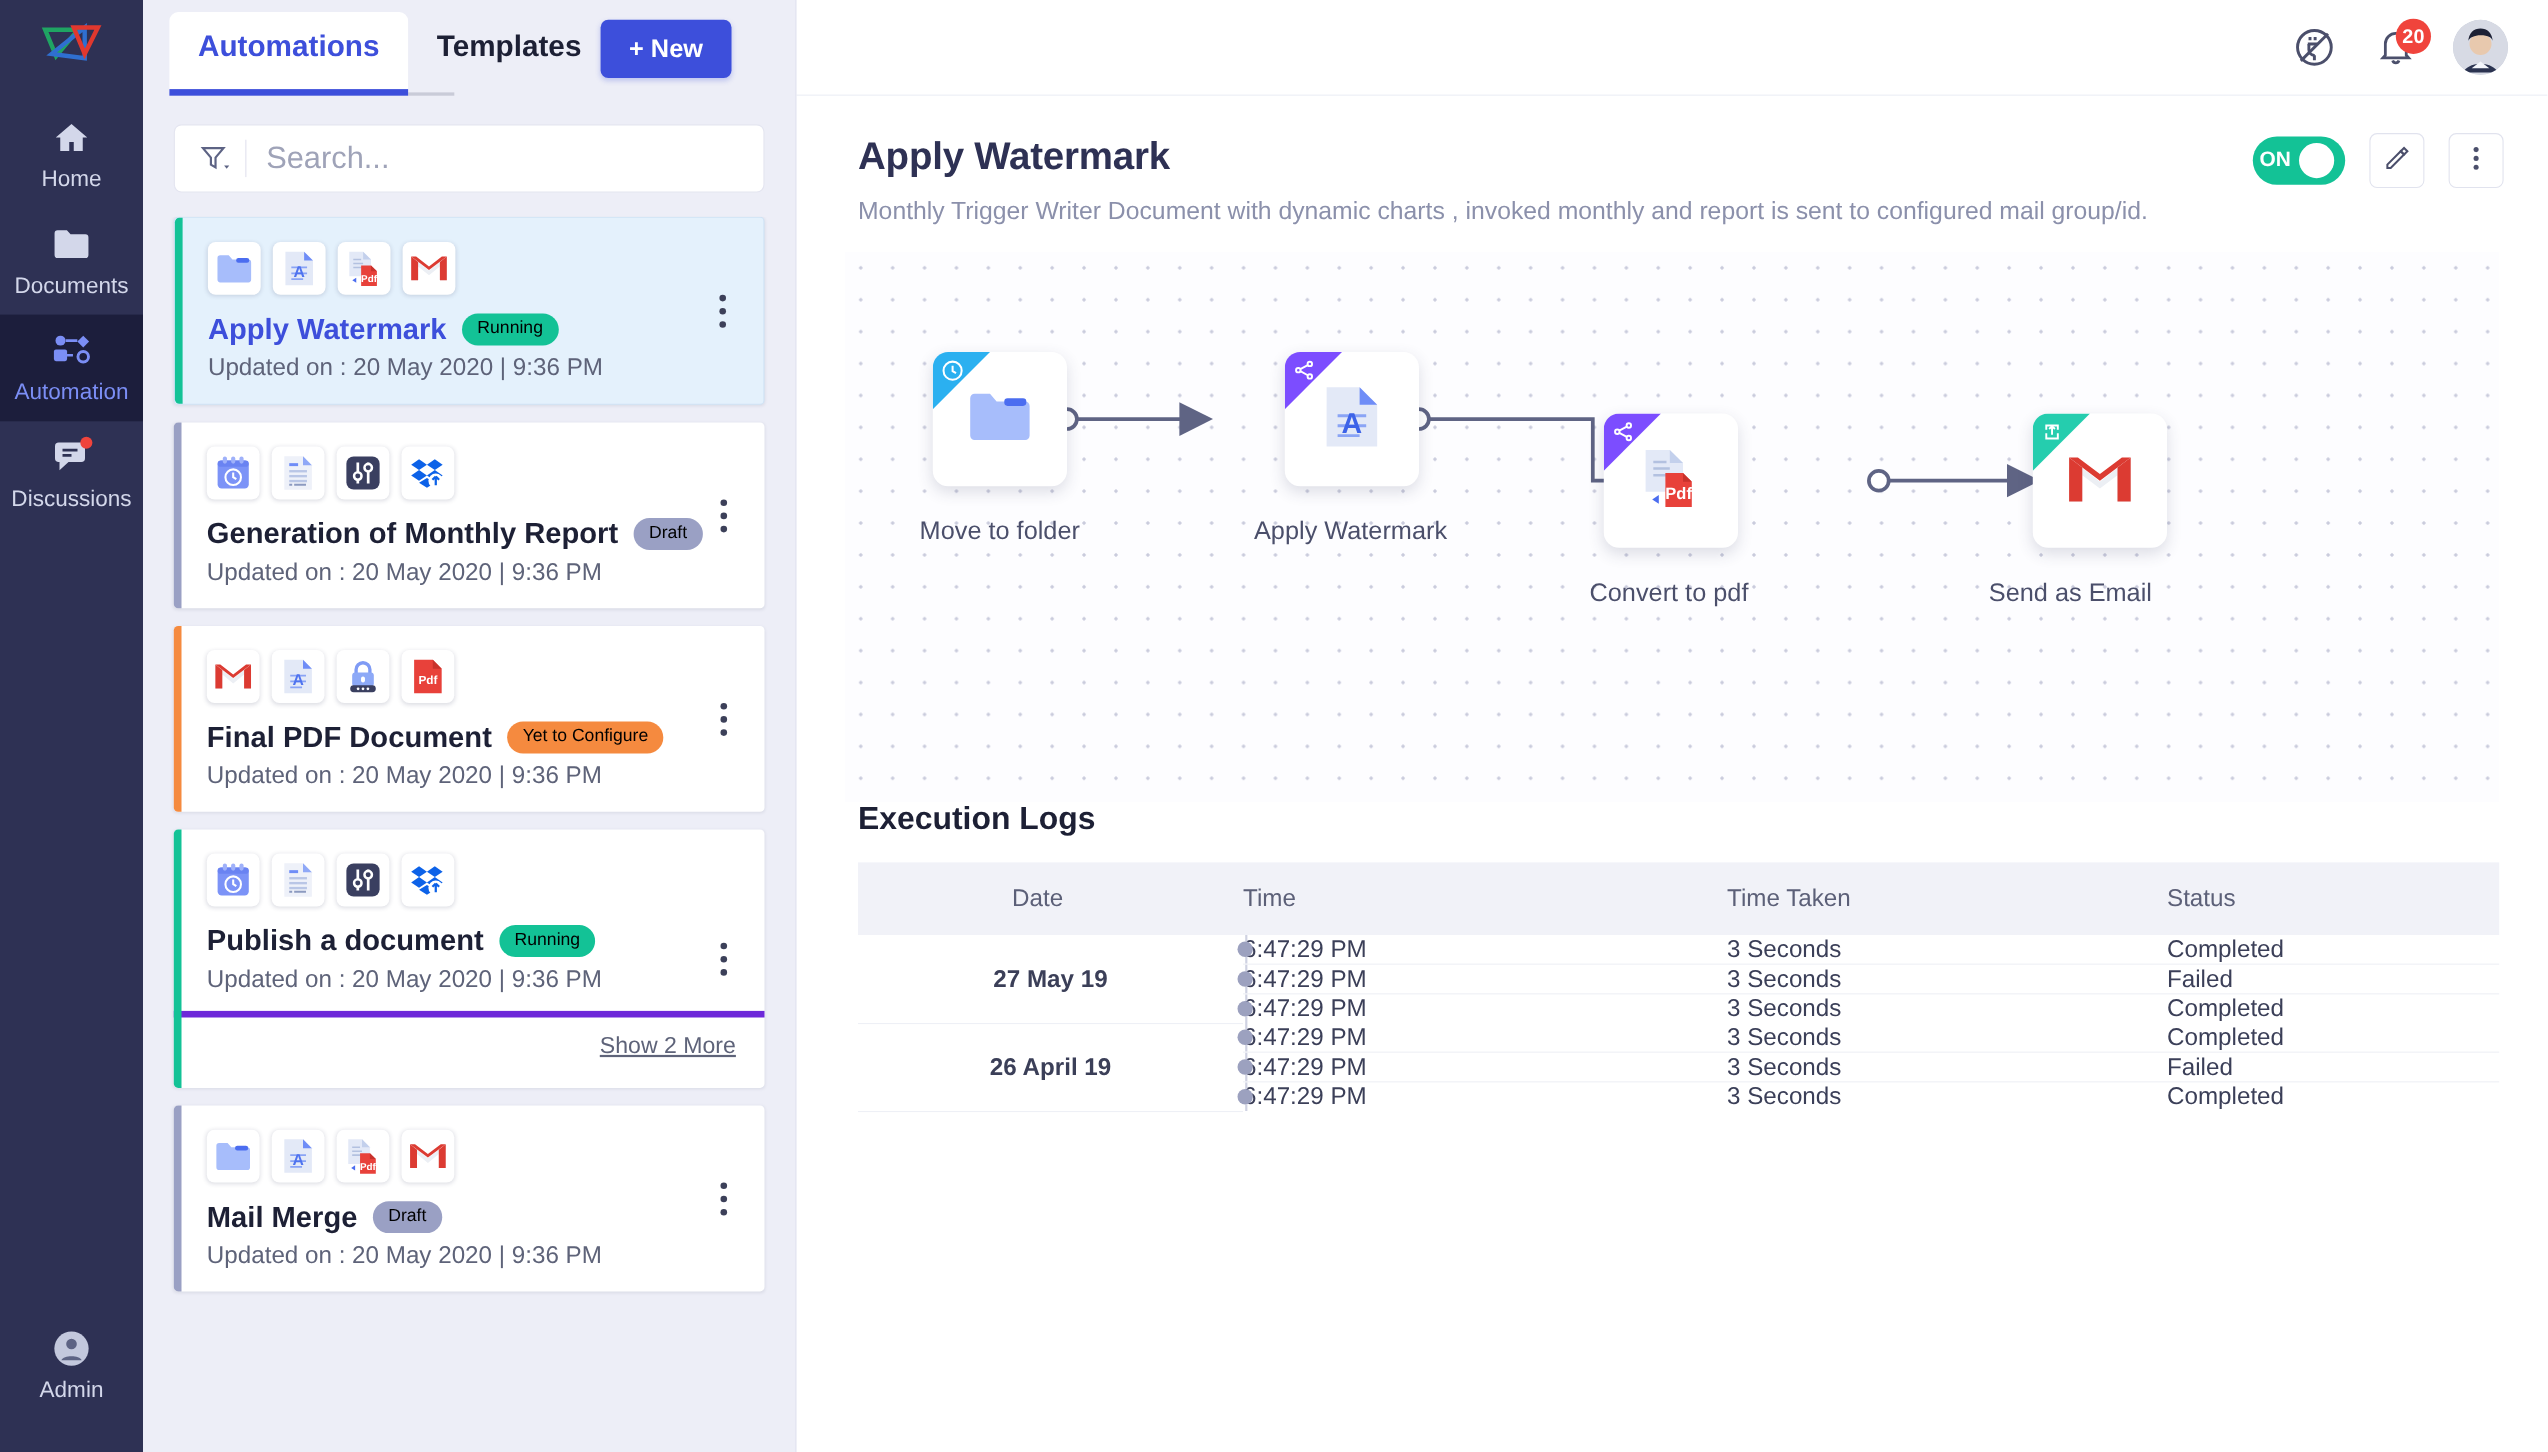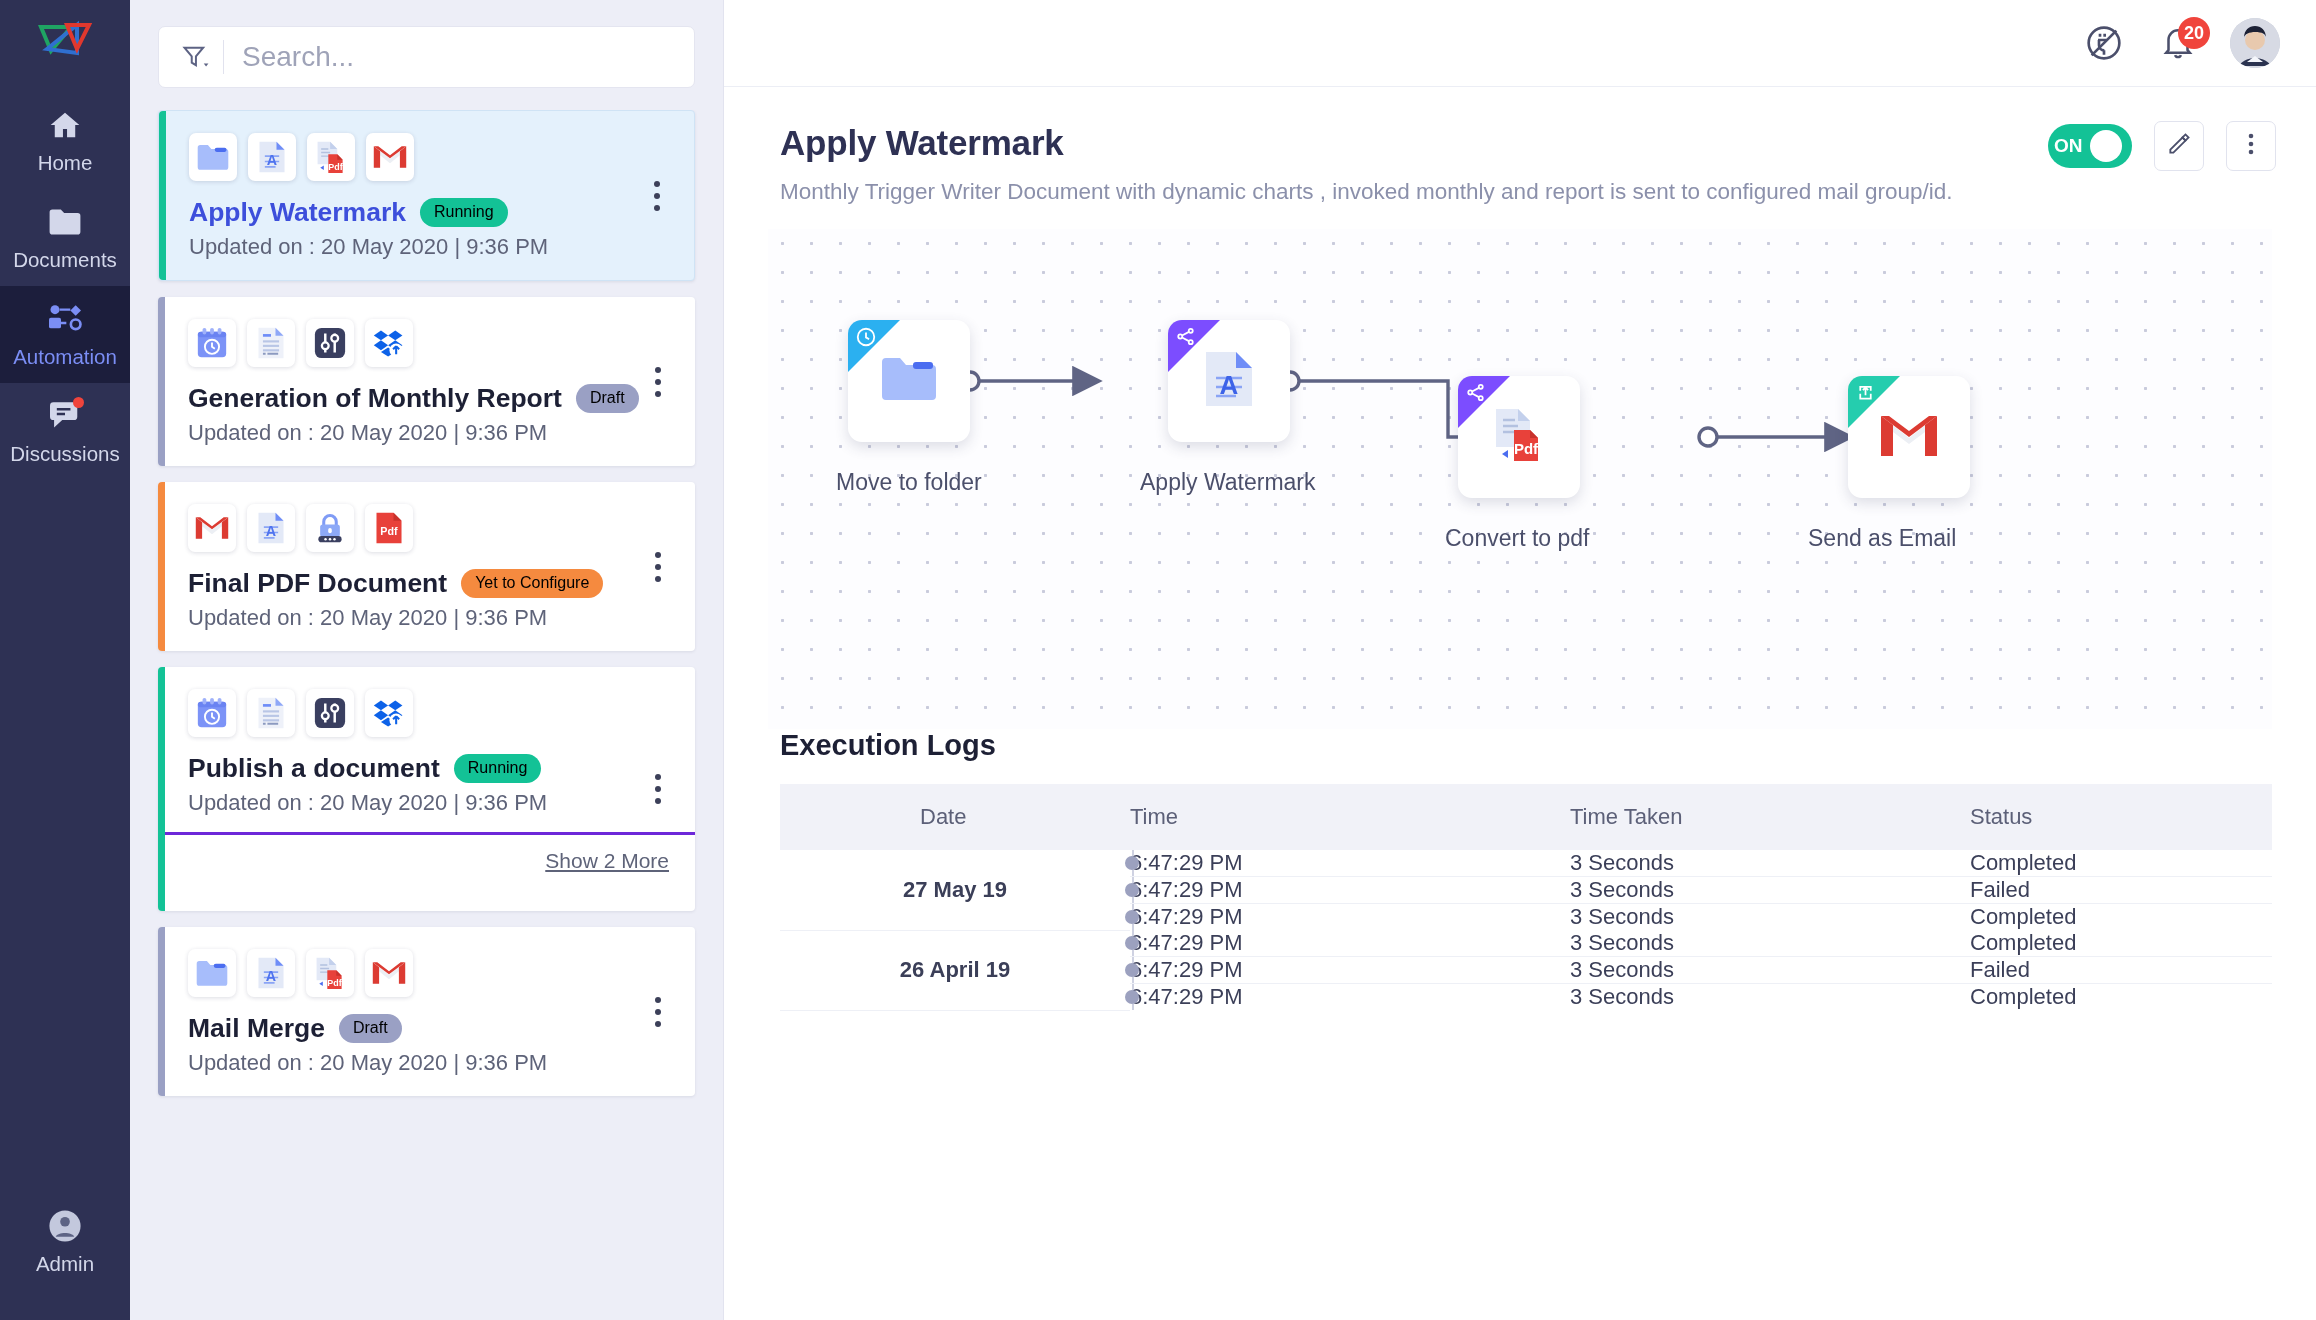--- a/index.html
+++ b/index.html
@@ -117,21 +117,21 @@
   .b-draft { background: #9aa0c4; }
   .b-config { background: #f58a3f; }
   .card-sub { font-size: 22px; color: #5e6379; }
   .kebab {
     position: absolute; right: 22px; top: 50%; transform: translateY(-50%);
     width: 30px; height: 40px; display:flex; flex-direction: column;
     align-items:center; justify-content:center; gap: 6px; cursor:pointer;
   }
   .kebab i { width: 6px; height: 6px; background: #3c4059; border-radius: 50%; display:block;}
   .showmore-wrap {
-    border-top: 3px solid #6d28d9; margin: 16px -24px 16px -30px;
+    border-top: 6px solid #6d28d9; margin: 16px -24px 4px -30px;
     padding: 14px 26px 2px 0; text-align: right;
   }
   .showmore {
     font-size: 21px; color: #5e6379; text-decoration: underline; cursor: pointer;
   }
 
   
   .main { flex: 1; display: flex; flex-direction: column; background: #fff; min-width: 0;}
   .topbar {
     height: 87px; border-bottom: 1px solid #eceef5;
@@ -287,20 +287,30 @@
           <circle cx="12" cy="12" r="11"></circle>
           <circle cx="12" cy="9" r="3.4" fill="#5d6384"></circle>
           <path d="M5.5 19.5c1.3-3.4 11.7-3.4 13 0z" fill="#5d6384"></path>
         </svg>
       </span>
       <span>Admin</span>
     </div>
   </nav>
 
   <section class="listpanel">
+    <div class="tabsrow">
+      <div class="tabs-underline"></div>
+      <div class="tab active">
+        <span>Automations</span>
+      </div>
+      <div class="tab">
+        <span>Templates</span>
+      </div>
+      <button class="new-btn">+ New</button>
+    </div>
 
     <div class="searchbar">
       <span class="filter-ico">
         <svg width="28" height="28" viewBox="0 0 24 24" fill="none" stroke="#5d6384" stroke-width="1.7">
           <path d="M3 4h16l-6.2 7.4V19l-3.6-2.2v-5.4z"></path>
           <path d="M19.5 17.5l2 2.6 2-2.6z" fill="#5d6384" stroke="none"></path>
         </svg>
       </span>
       <span class="search-div"></span>
       <input class="search-input" type="text" placeholder="Search..." style="">

